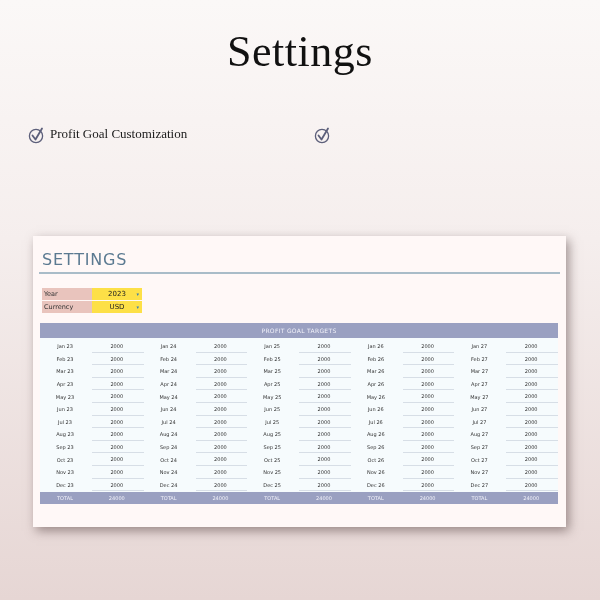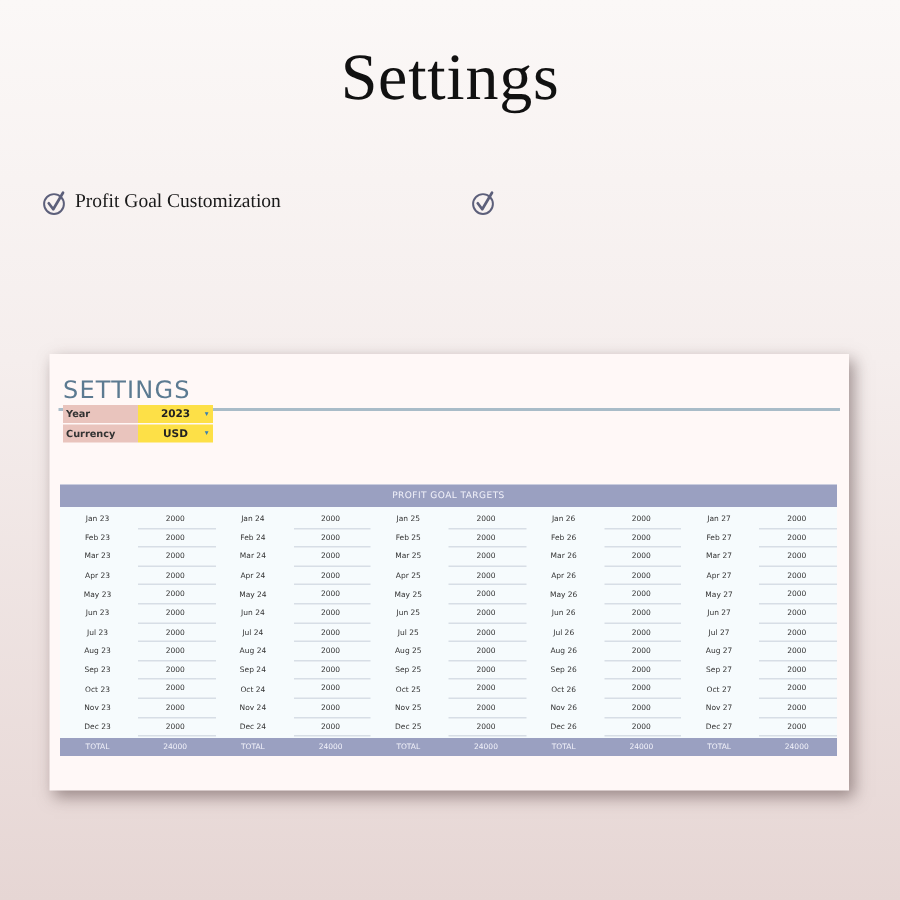--- a/index.html
+++ b/index.html
@@ -33,21 +33,21 @@
       font-family: "DejaVu Sans", sans-serif;
     }
     .card-title {
       position: absolute; left: 9px; top: 14px;
       font-size: 16px; color: #5b7a91; letter-spacing: 0.8px;
       font-family: "DejaVu Sans", sans-serif;
     }
     .card-rule {
       position: absolute; left: 6px; top: 36px; width: 521px; height: 1.5px; background: #a9bcc8;
     }
-    .settings-table { position: absolute; left: 9px; top: 34px; font-weight: bold; }
+    .settings-table { position: absolute; left: 9px; top: 52px; }
     .setting-row { display: flex; height: 12px; margin-bottom: 1px; }
     .setting-label {
       width: 50px; background: #e9c4bd; font-size: 6.5px; color: #333; padding-left: 2px;
       line-height: 12px;
     }
     .setting-value {
       width: 50px; background: #fde047; font-size: 7px; color: #222; text-align: center;
       line-height: 12px; position: relative;
     }
     .dropdown-arrow {

